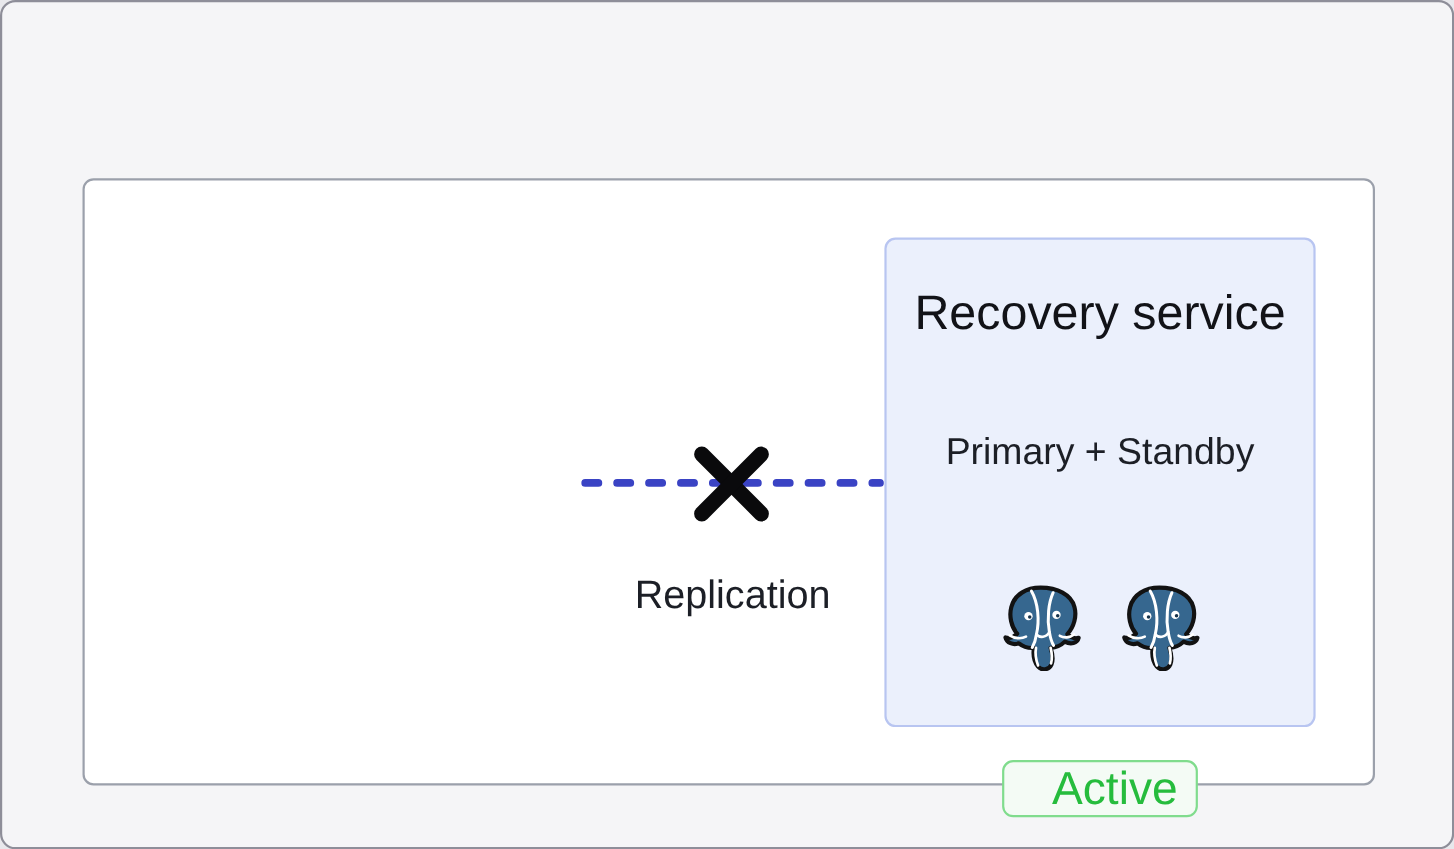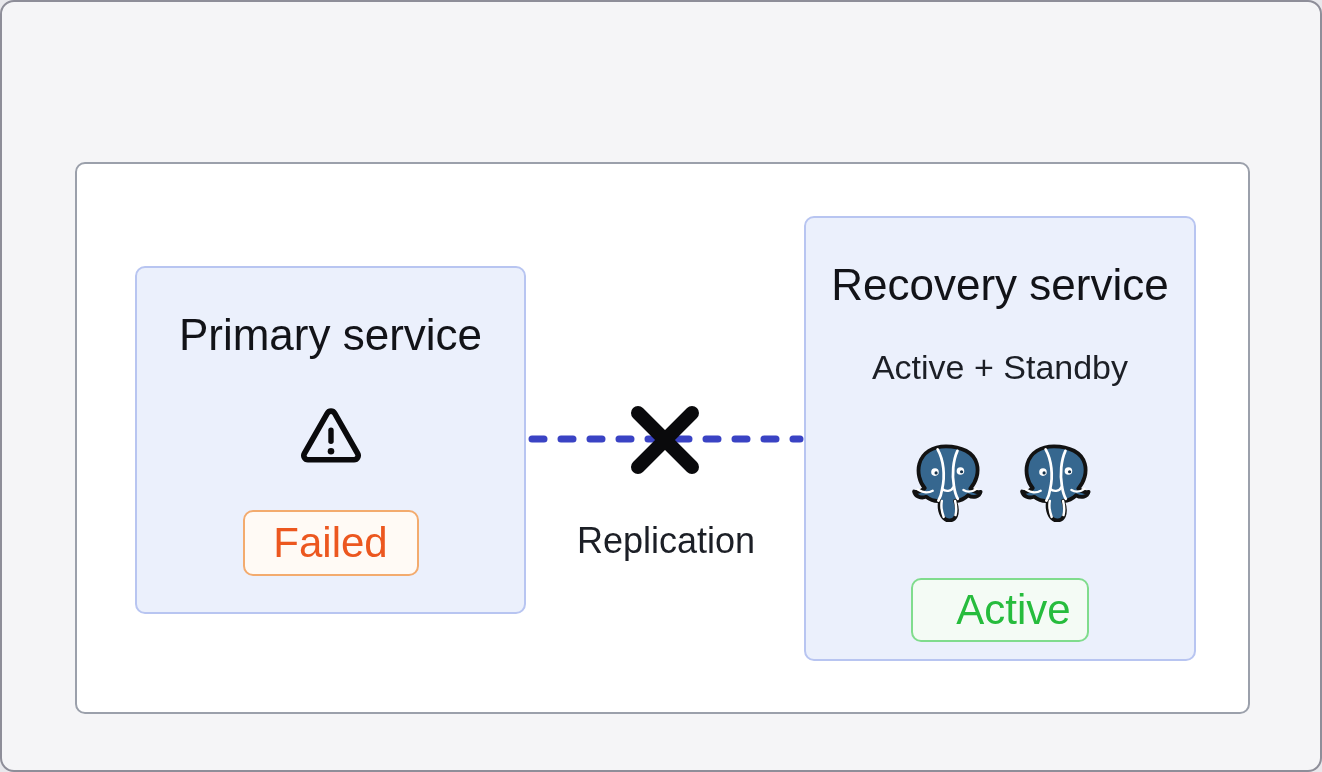--- a/index.html
+++ b/index.html
@@ -31,76 +31,67 @@
     border:2px solid var(--container-border);
     border-radius:10px;
   }
   .service-box{
     position:absolute;display:flex;flex-direction:column;align-items:center;
     background:var(--box-bg);
     border:2px solid var(--box-border);
     border-radius:10px;
   }
   .primary-box{left:58px;top:102px;width:391px;height:348px;padding-top:40px;}
-  .recovery-box{left:727px;top:52px;width:392px;height:445px;padding-top:40px;}
+  .recovery-box{left:727px;top:52px;width:392px;height:445px;padding-top:40px;gap:44px;}
   .box-title{font-size:44px;line-height:54px;color:var(--text-dark);font-weight:400;}
   .box-subtitle{font-size:34px;line-height:42px;color:var(--text-body);margin-top:34px;}
   .warning-icon{margin-top:44px;display:block;}
   .elephant-row{display:flex;gap:32px;margin-top:54px;align-items:center;}
   .badge{
     display:flex;align-items:center;justify-content:center;
     font-size:42px;border-radius:10px;border:2px solid;
   }
   .badge.failed{
     margin-top:44px;width:176px;height:66px;
     color:var(--failed-text);border-color:var(--failed-border);background:var(--failed-bg);
   }
   .badge.active{
-    margin-top:56px;width:178px;height:64px;
+    margin-top:37px;width:178px;height:64px;
     color:var(--active-text);border-color:var(--active-border);background:var(--active-bg);padding-left:27px;
   }
   .link-line{position:absolute;left:449px;top:268px;}
   .x-mark{position:absolute;left:548px;top:236px;}
   .conn-label{
     position:absolute;left:467px;top:318px;width:244px;
     text-align:center;font-size:36px;line-height:53px;color:var(--text-body);margin-top:32px;
   }
 </style>
 </head>
 <body>
 
 <div class="page">
 
 
   <div class="canvas">
 
-    <div class="service-box primary-box">
-      <div class="box-title">Primary service</div>
-      <svg class="warning-icon" width="64" height="60" viewBox="0 0 64 60" aria-hidden="true">
-        <path d="M28.4 7.2 a4.2 4.2 0 0 1 7.2 0 L58.6 47.5 a4.2 4.2 0 0 1 -3.6 6.3 H9 a4.2 4.2 0 0 1 -3.6 -6.3 Z" fill="none" stroke="var(--x-black)" stroke-width="5.6" stroke-linejoin="round"></path>
-        <rect x="29.3" y="21.5" width="5.4" height="16.5" rx="2.7" fill="var(--x-black)"></rect>
-        <circle cx="32" cy="45.2" r="3.3" fill="var(--x-black)"></circle>
-      </svg>
-      <div class="badge failed">Failed</div>
-    </div>
 
     <svg class="link-line" width="280" height="14" viewBox="0 0 280 14" aria-hidden="true">
       <line x1="6" y1="7" x2="274" y2="7" stroke="var(--dash-blue)" stroke-width="7" stroke-linecap="round" stroke-dasharray="12 17"></line>
     </svg>
     <svg class="x-mark" width="80" height="80" viewBox="0 0 80 80" aria-hidden="true">
       <line x1="13" y1="13" x2="67" y2="67" stroke="var(--x-black)" stroke-width="14" stroke-linecap="round"></line>
       <line x1="67" y1="13" x2="13" y2="67" stroke="var(--x-black)" stroke-width="14" stroke-linecap="round"></line>
     </svg>
     <div class="conn-label">
       <div>Replication</div>
     </div>
 
     <div class="service-box recovery-box">
       <div class="box-title">Recovery service</div>
-      <div class="box-subtitle">Active + Standby</div>
+      <div class="box-subtitle">Primary + Standby</div>
       <div class="elephant-row">
         <svg width="76" height="80" viewBox="0 0 100 104" aria-hidden="true">
           <path d="M50 5 C33 5 19 13 15 28 C12 39 15 52 22 60 C18 64 13 66 8 64.5 C9.5 71 17 74 24 71.5 C29 75.5 36 77.5 42 77 C41 84 42 93.5 47 99.5 C51.5 104.5 60 103.5 63 97 C65.5 91 64 83 62 77 C69 76.5 75 73.5 79 69.5 C86 73.5 94 71.5 95.5 65 C90.5 66.5 86 64.5 82 60.5 C90 52 93.5 39 90.5 28 C86.5 13 70 5 50 5 Z" fill="var(--postgres-blue)" stroke="#121212" stroke-width="5" stroke-linejoin="round"></path>
           <path d="M39 9 C47 23 49 44 45 61 C44 68 42 73 40 76.5" fill="none" stroke="#ffffff" stroke-width="3.6" stroke-linecap="round"></path>
           <path d="M65 11 C59.5 23 57.5 42 60.5 58 C61.5 64 63 70 65.5 74" fill="none" stroke="#ffffff" stroke-width="3.6" stroke-linecap="round"></path>
           <path d="M45 61 C49 65 57 65 60.5 58" fill="none" stroke="#ffffff" stroke-width="3.2" stroke-linecap="round"></path>
           <path d="M13 62 C19 66 27 66.5 32.5 63.5" fill="none" stroke="#ffffff" stroke-width="3.2" stroke-linecap="round"></path>
           <path d="M90 61 C85 65 78 65.5 73 62.5" fill="none" stroke="#ffffff" stroke-width="3.2" stroke-linecap="round"></path>
           <path d="M47 98 C44 90 43.5 82 44.5 77 M62 77 C63.5 83 64 90 62.5 95.5" fill="none" stroke="#ffffff" stroke-width="3.2" stroke-linecap="round"></path>
           <circle cx="35.5" cy="39" r="5" fill="#ffffff"></circle>

